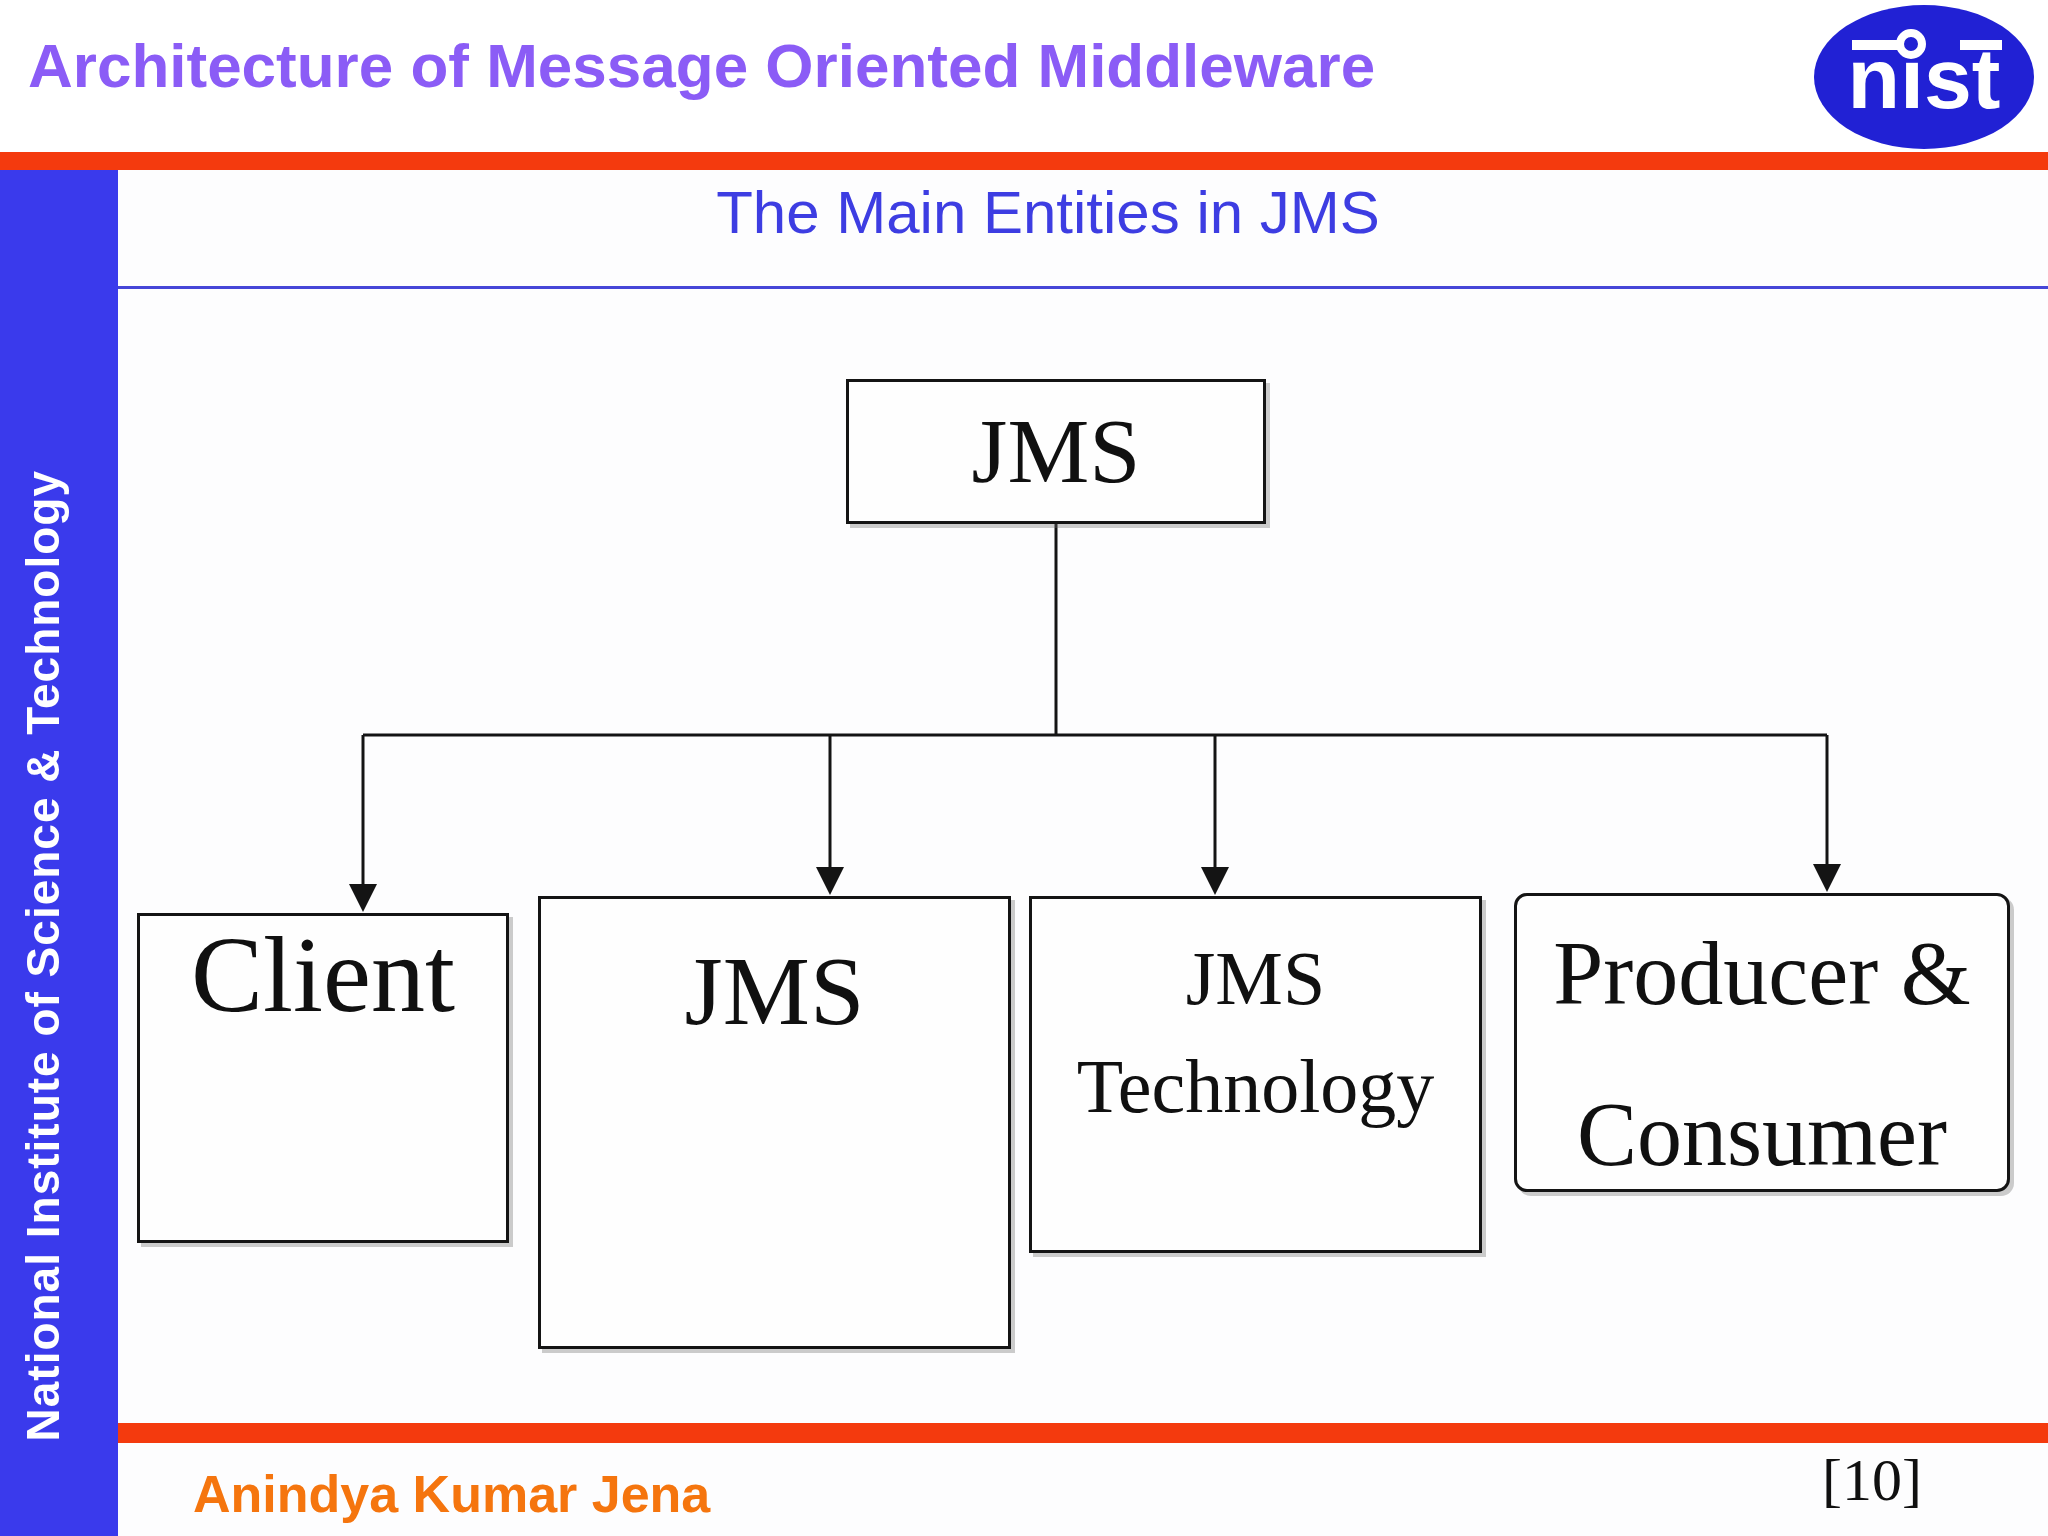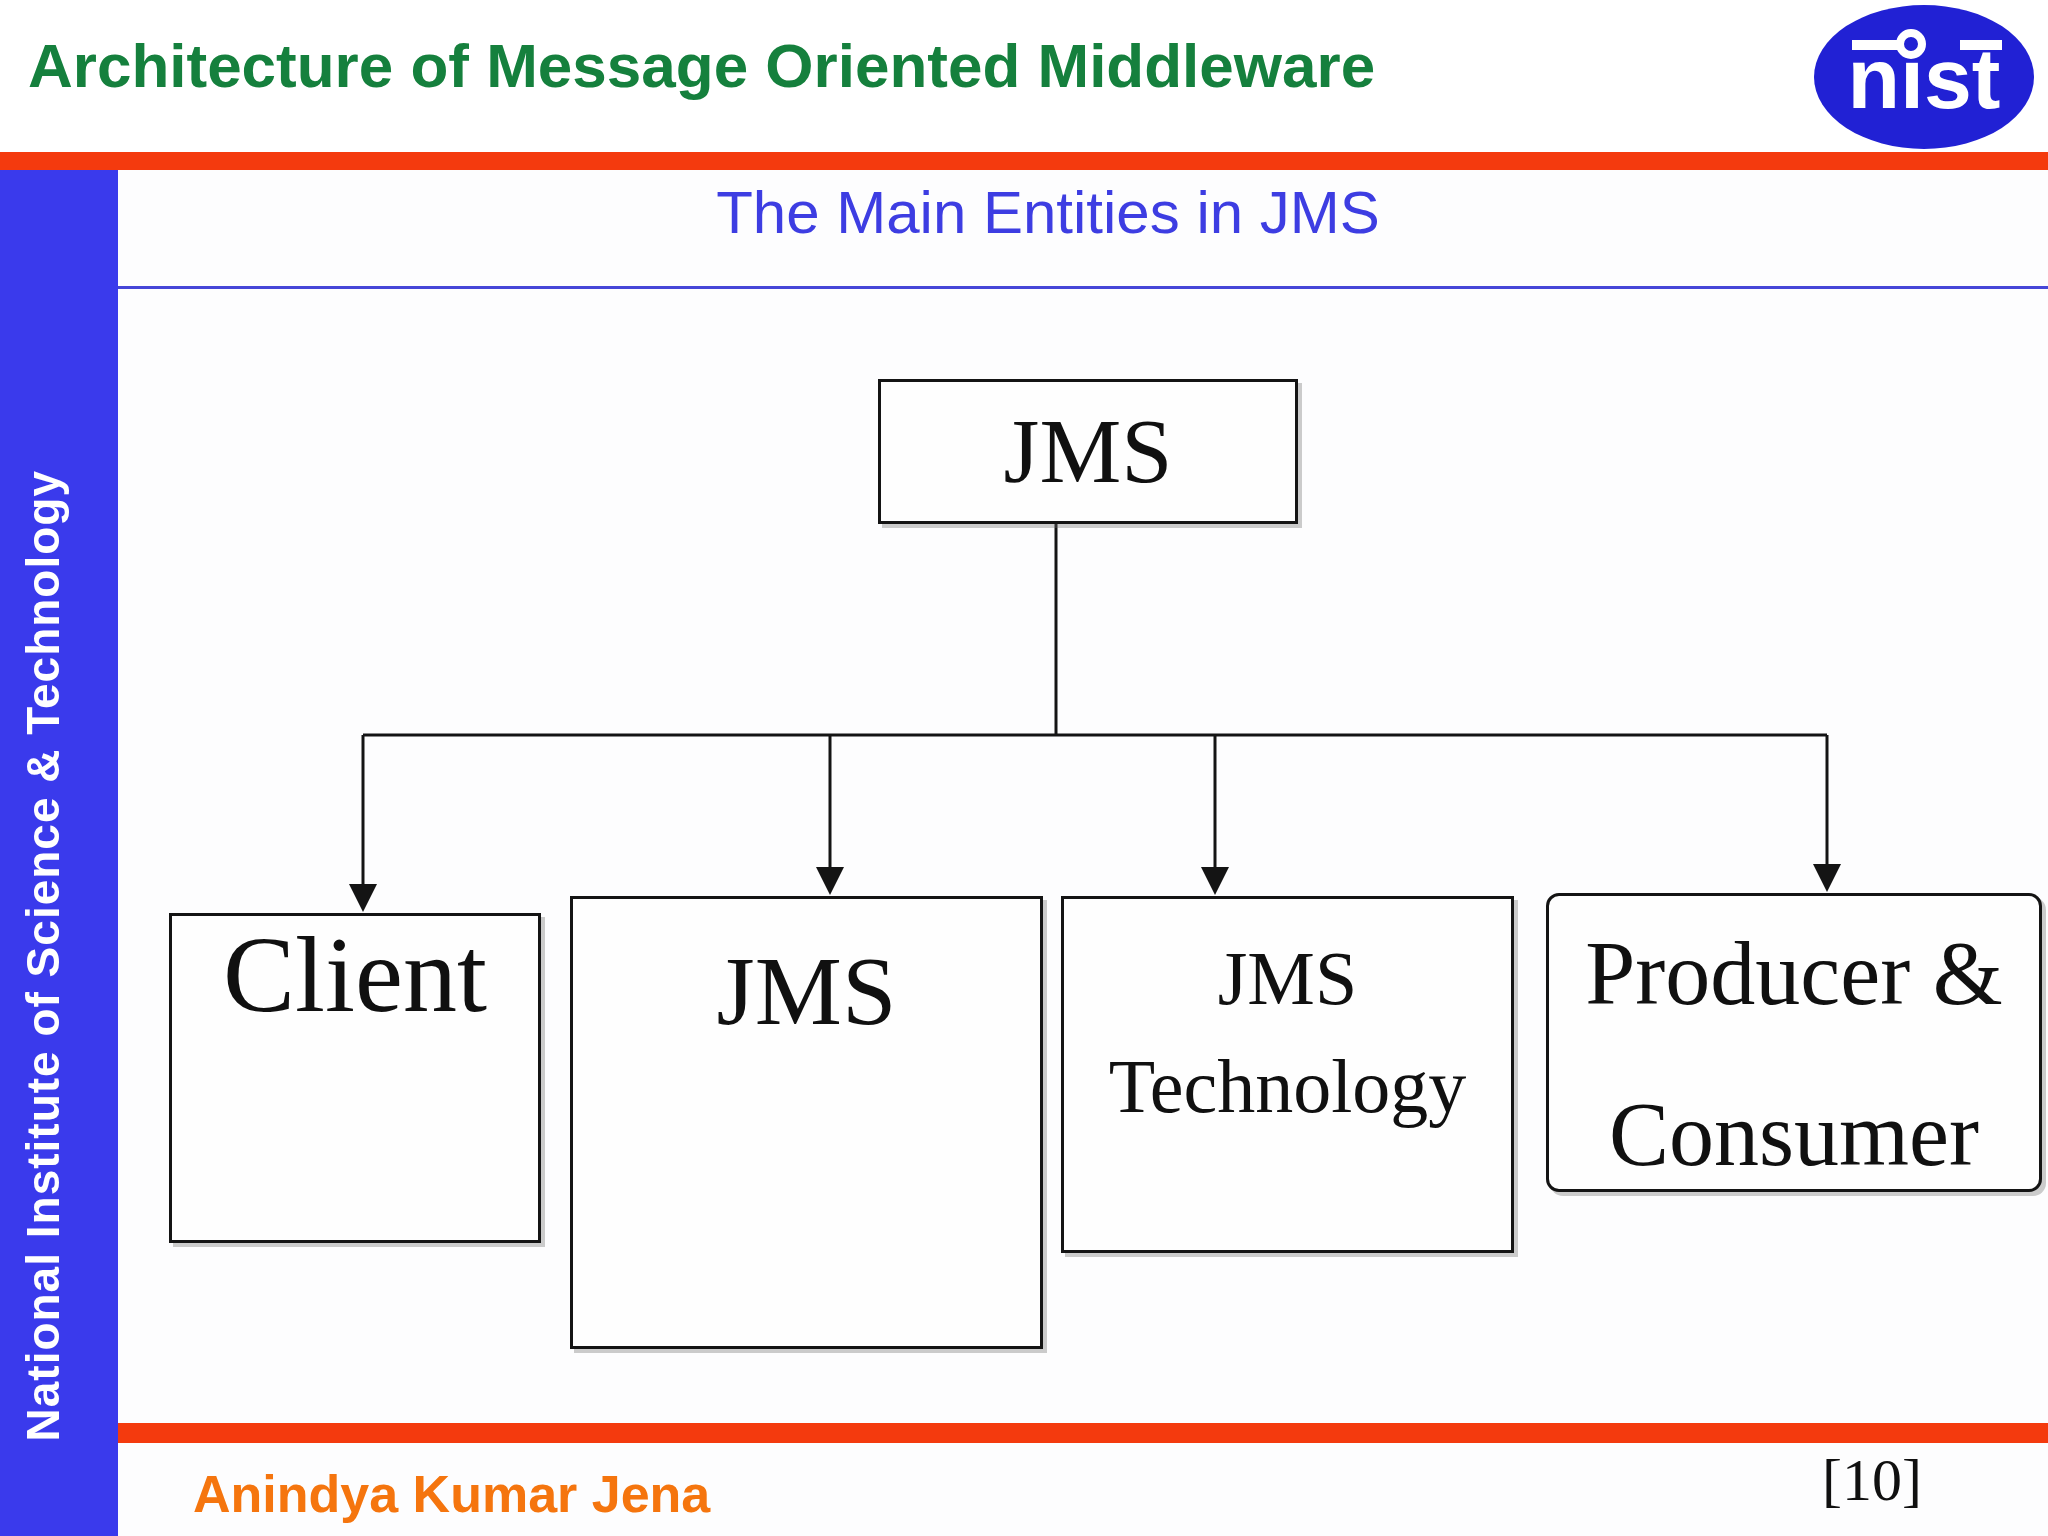--- a/index.html
+++ b/index.html
@@ -4,21 +4,21 @@
 <style>
   html,body{margin:0;padding:0;}
   body{
     width:2048px;height:1536px;position:relative;overflow:hidden;
     background:#fdfdfe;font-family:"Liberation Sans",sans-serif;
   }
   
   .top-header{position:absolute;left:0;top:0;width:2048px;height:152px;background:#ffffff;}
   .header-title{
     position:absolute;left:28px;top:30px;
-    font-size:62px;font-weight:bold;color:#15803d;letter-spacing:0px;white-space:nowrap;
+    font-size:62px;font-weight:bold;color:#8b5cf6;letter-spacing:0px;white-space:nowrap;
   }
   .nist-logo{position:absolute;left:1810px;top:2px;width:228px;height:150px;}
   .red-bar-top{position:absolute;left:0;top:152px;width:2048px;height:18px;background:#f43a0e;}
   .red-bar-bottom{position:absolute;left:118px;top:1423px;width:1930px;height:20px;background:#f43a0e;}
 
   
   .sidebar{position:absolute;left:0;top:170px;width:118px;height:1366px;background:#3a3aec;}
   .sidebar-label{
     position:absolute;bottom:95px;left:16px;
     writing-mode:vertical-rl;transform:rotate(180deg);
@@ -30,21 +30,21 @@
     position:absolute;left:118px;top:178px;width:1860px;
     text-align:center;font-size:60px;color:#3d3de2;white-space:nowrap;
   }
   .title-underline{position:absolute;left:118px;top:286px;width:1930px;height:3px;background:#4646d8;}
 
   
   .edges{position:absolute;left:0;top:0;width:2048px;height:1536px;pointer-events:none;}
   .node{
     position:absolute;background:#fefefe;border:3px solid #141414;
     box-shadow:4px 4px 0 rgba(110,110,110,0.35);
-    font-family:"Liberation Serif",serif;color:#101010;text-align:center;box-sizing:border-box;margin-left:32px;
+    font-family:"Liberation Serif",serif;color:#101010;text-align:center;box-sizing:border-box;
   }
   .node-root{left:846px;top:379px;width:420px;height:145px;font-size:92px;line-height:139px;}
   .node-client{left:137px;top:913px;width:372px;height:330px;font-size:108px;line-height:1.1;}
   .node-provider{left:538px;top:896px;width:473px;height:453px;font-size:98px;padding-top:26px;line-height:1.36;}
   .node-application{left:1029px;top:896px;width:453px;height:357px;font-size:76px;padding-top:26px;line-height:1.42;}
   .node-producer{left:1514px;top:893px;width:496px;height:299px;font-size:90px;border-radius:13px;}
   .node-producer .line1{margin-top:26px;}
   .node-producer .line2{margin-top:58px;}
 
   

